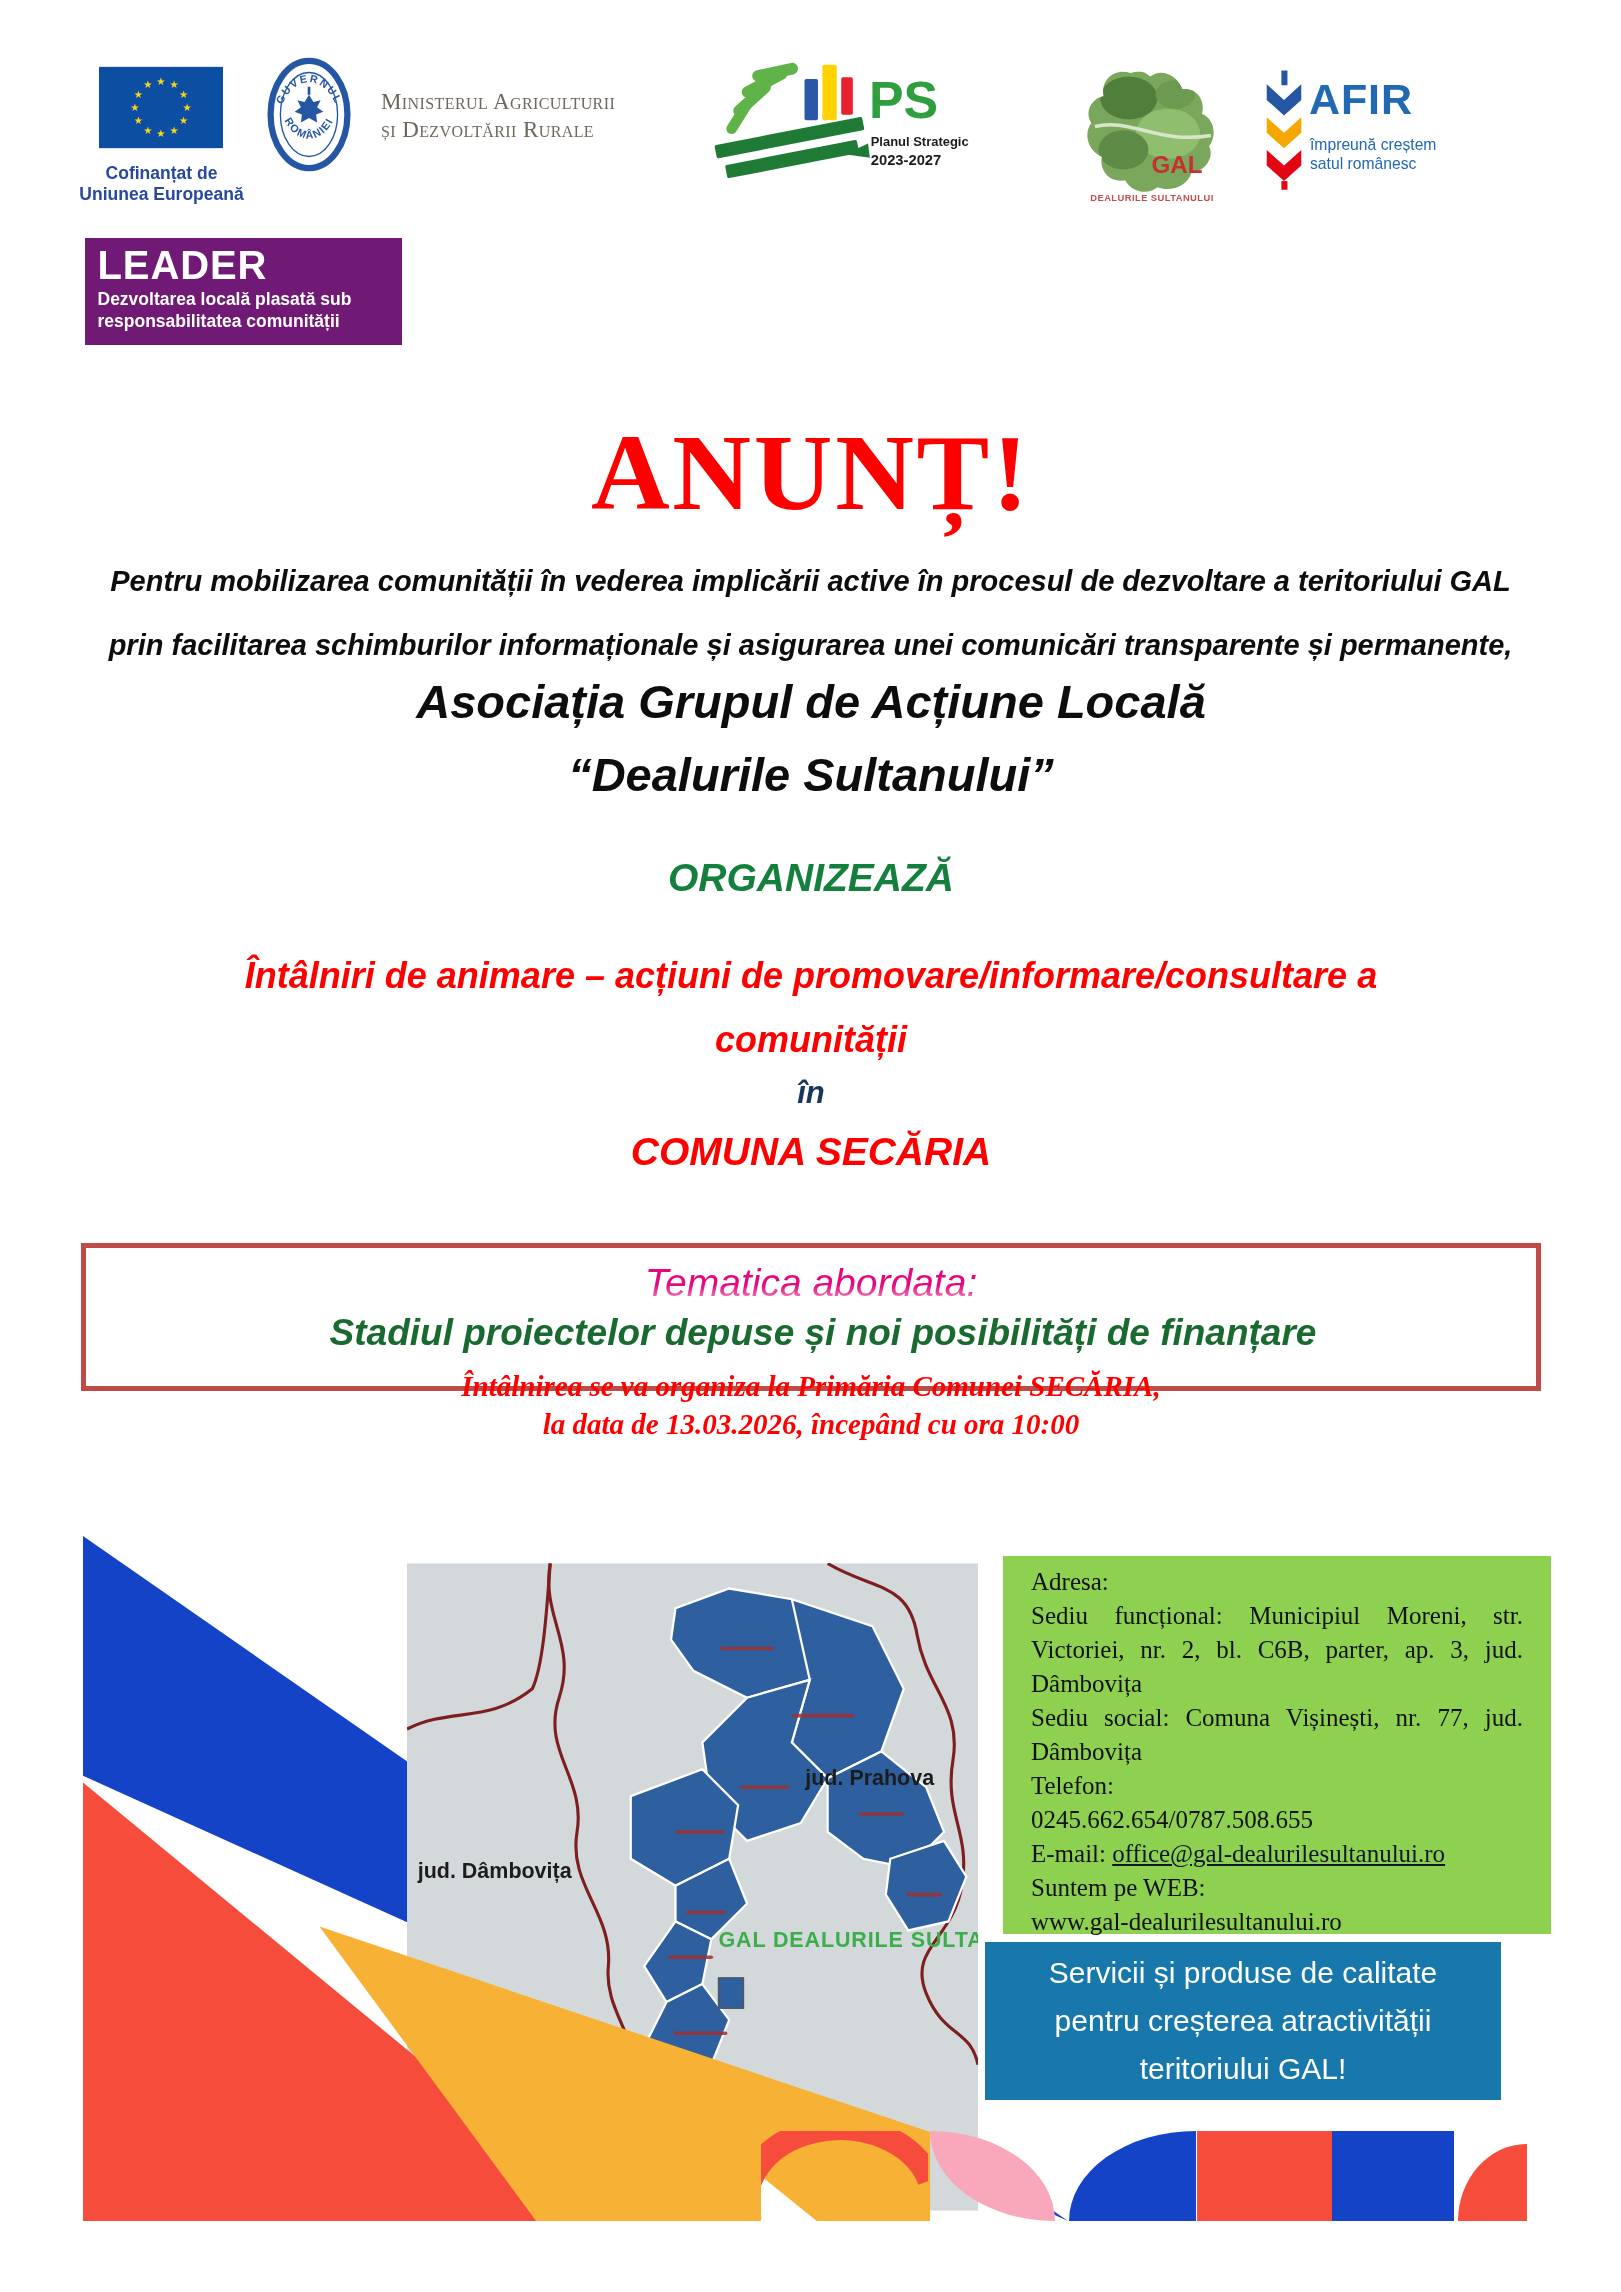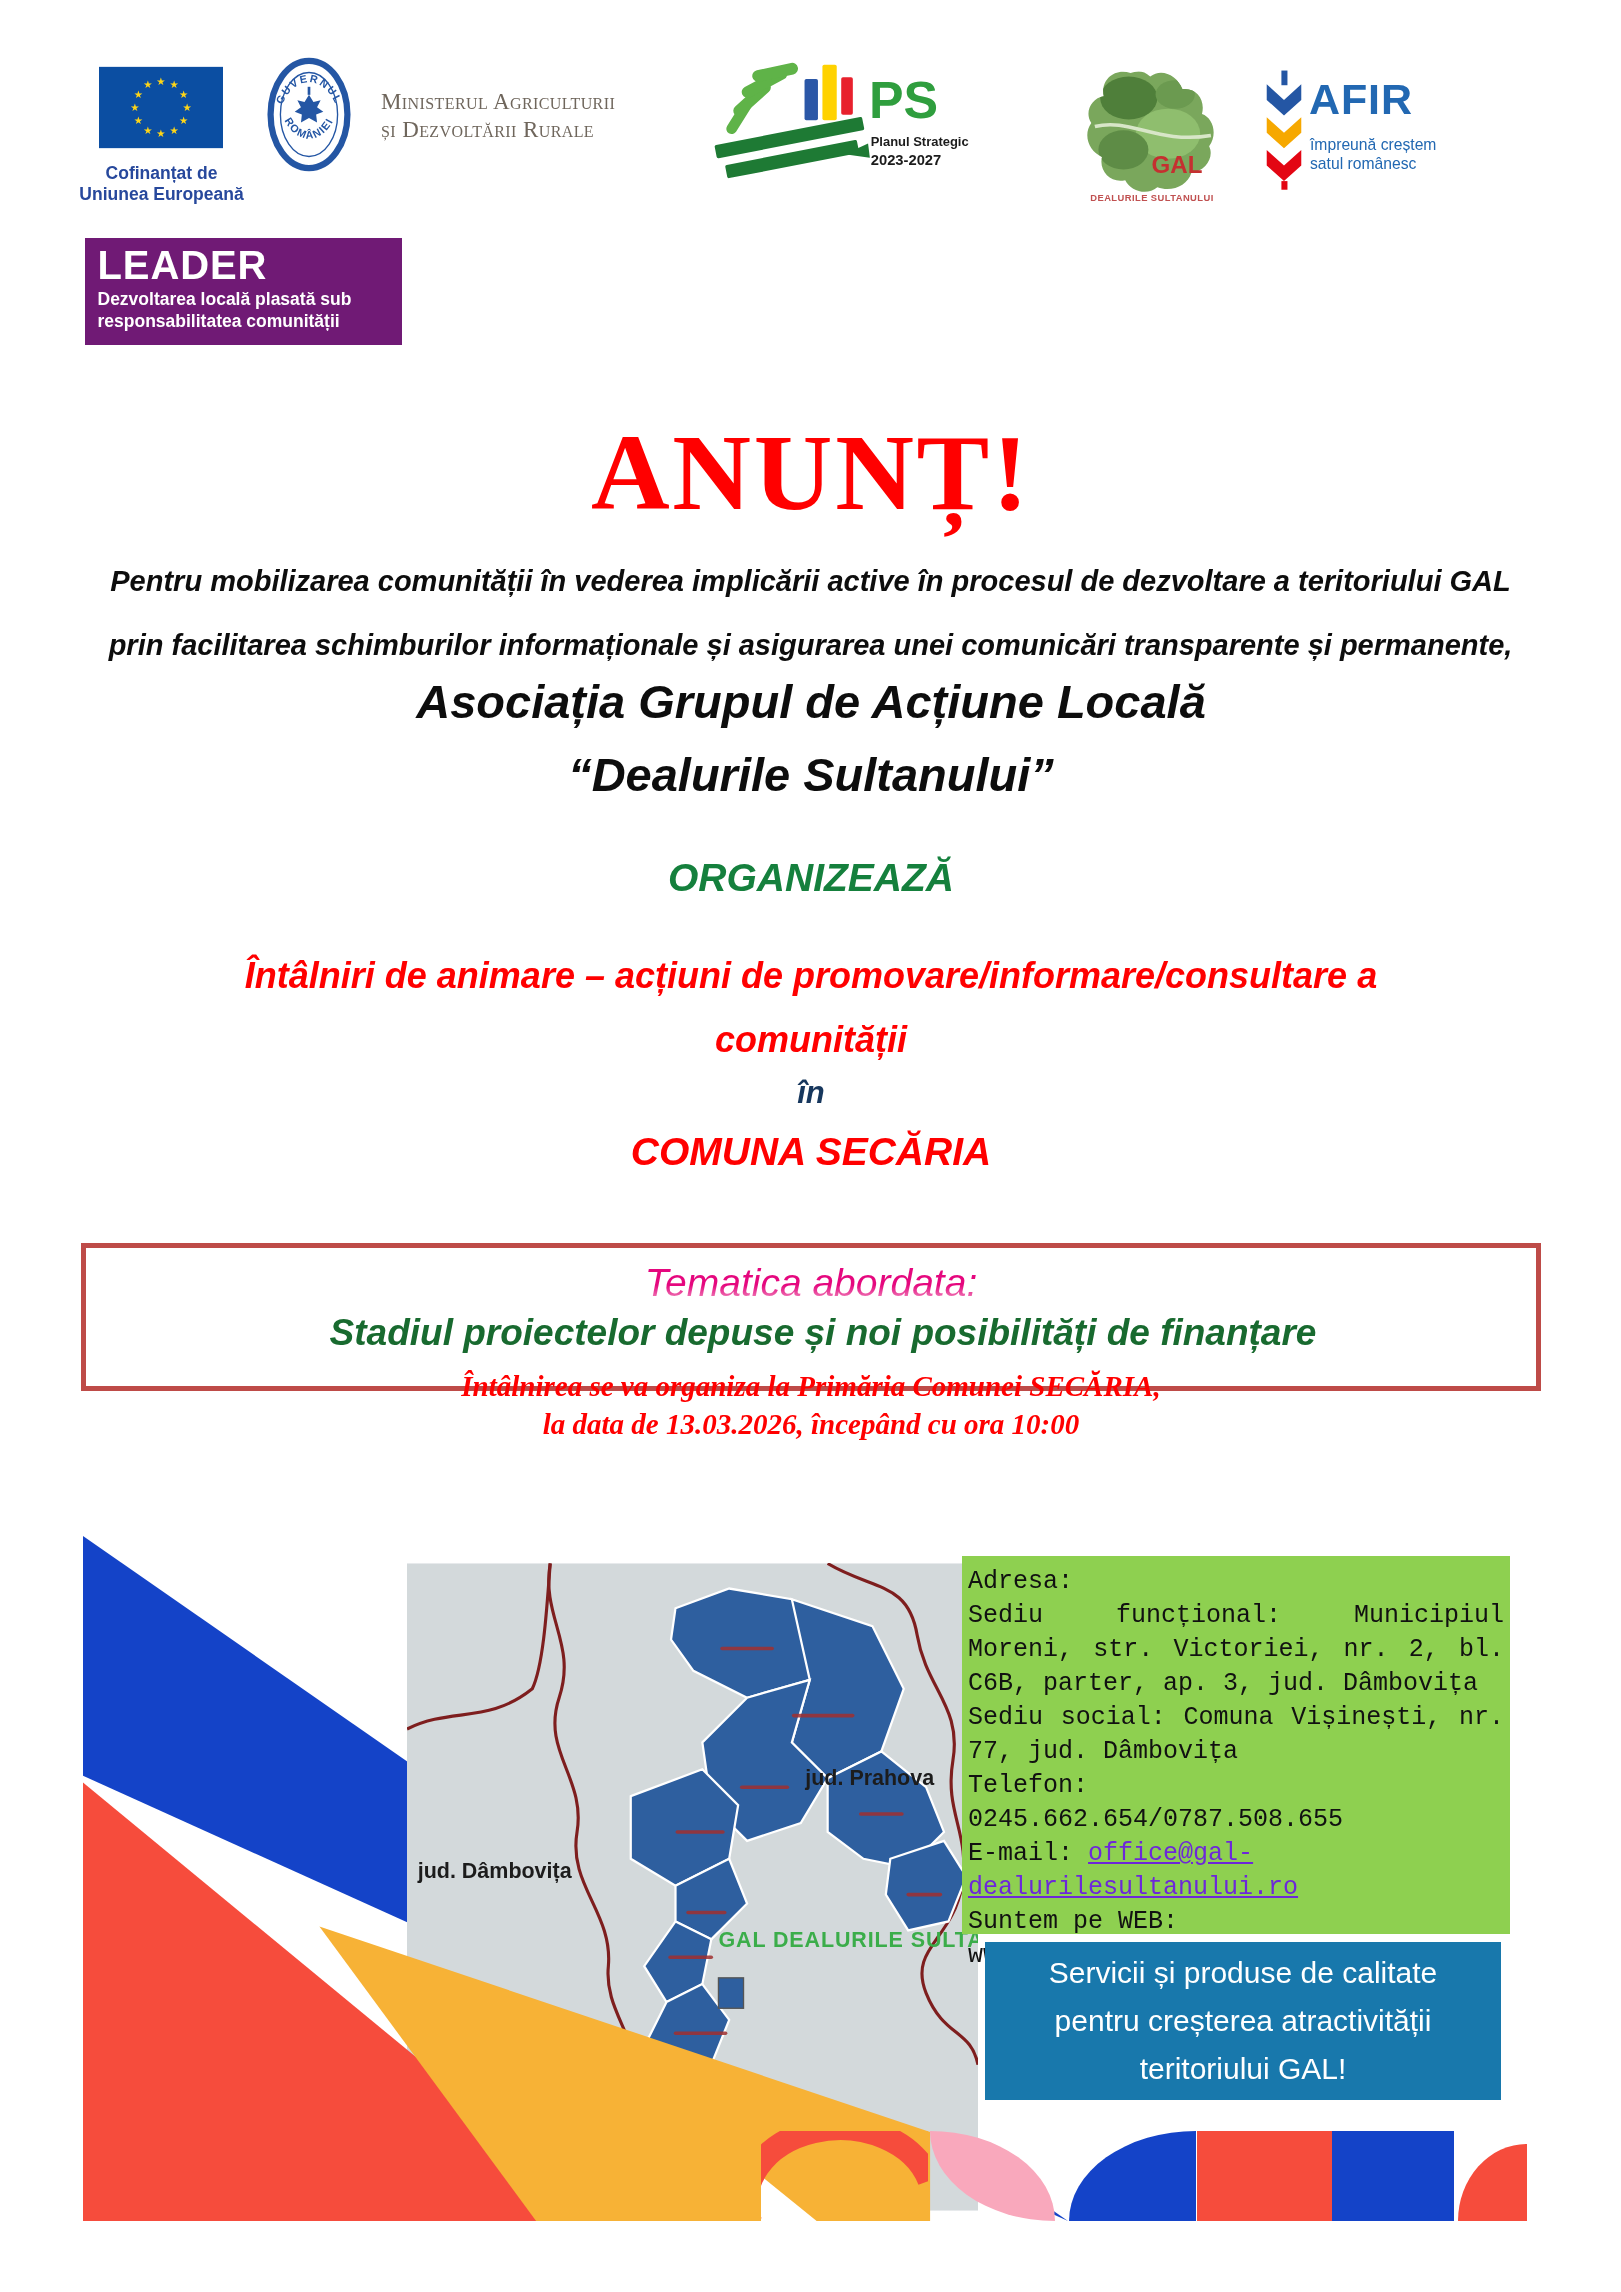--- a/index.html
+++ b/index.html
@@ -56,25 +56,25 @@
   .topic-text{margin-top:7.2px;font-weight:bold;font-style:italic;font-size:37px;color:#186A2F;padding-left:24px;}
 
   .schedule{left:0;top:1368px;width:100%;text-align:center;color:#FF0000;font-weight:bold;font-style:italic;
             font-family:"Liberation Serif","DejaVu Serif",serif;font-size:29px;line-height:1.3;}
 
   
   .map-wrap{left:407px;top:1563px;width:571px;height:648px;z-index:2;}
   .map-county{font:bold 24px "Liberation Sans","DejaVu Sans",sans-serif;fill:#1c1c1c;}
   .map-gal{font:bold 24px "Liberation Sans","DejaVu Sans",sans-serif;fill:#3BAD4A;letter-spacing:1px;}
 
-  .contact-box{left:962px;top:1556px;width:548px;height:378px;background:#8ED050;z-index:4;
-               box-sizing:border-box;padding:9px 6px;color:#111;
-               font-family:Liberation Mono, monospace;font-size:25px;line-height:34px;}
+  .contact-box{left:1003px;top:1556px;width:548px;height:378px;background:#8ED050;z-index:4;
+               box-sizing:border-box;padding:9px 28px;color:#111;
+               font-family:Liberation Serif, serif;font-size:25px;line-height:34px;}
   .just{text-align:justify;}
-  .email-link{color:#6d28d9;text-decoration:underline;cursor:pointer;}
+  .email-link{color:#0f172a;text-decoration:underline;cursor:pointer;}
 
   .slogan-box{left:985px;top:1942px;width:516px;height:158px;background:#1878AC;z-index:4;
               display:flex;align-items:center;justify-content:center;box-sizing:border-box;padding:9px 27px;}
   .slogan-text{color:#fff;font-size:30px;line-height:1.6;text-align:center;}
 
   
   .deco{left:83px;top:1536px;width:985px;height:685px;}
   .deco-blue{z-index:1;background:#1443C8;clip-path:polygon(0 0,0 35%,100% 100%);}
   .deco-red{z-index:3;background:#F64C3C;clip-path:polygon(0 36%,0 100%,54% 100%);}
   .deco-yellow{z-index:3;background:#F7B236;clip-path:polygon(24% 57%,86% 87%,86% 100%,46% 100%);}

